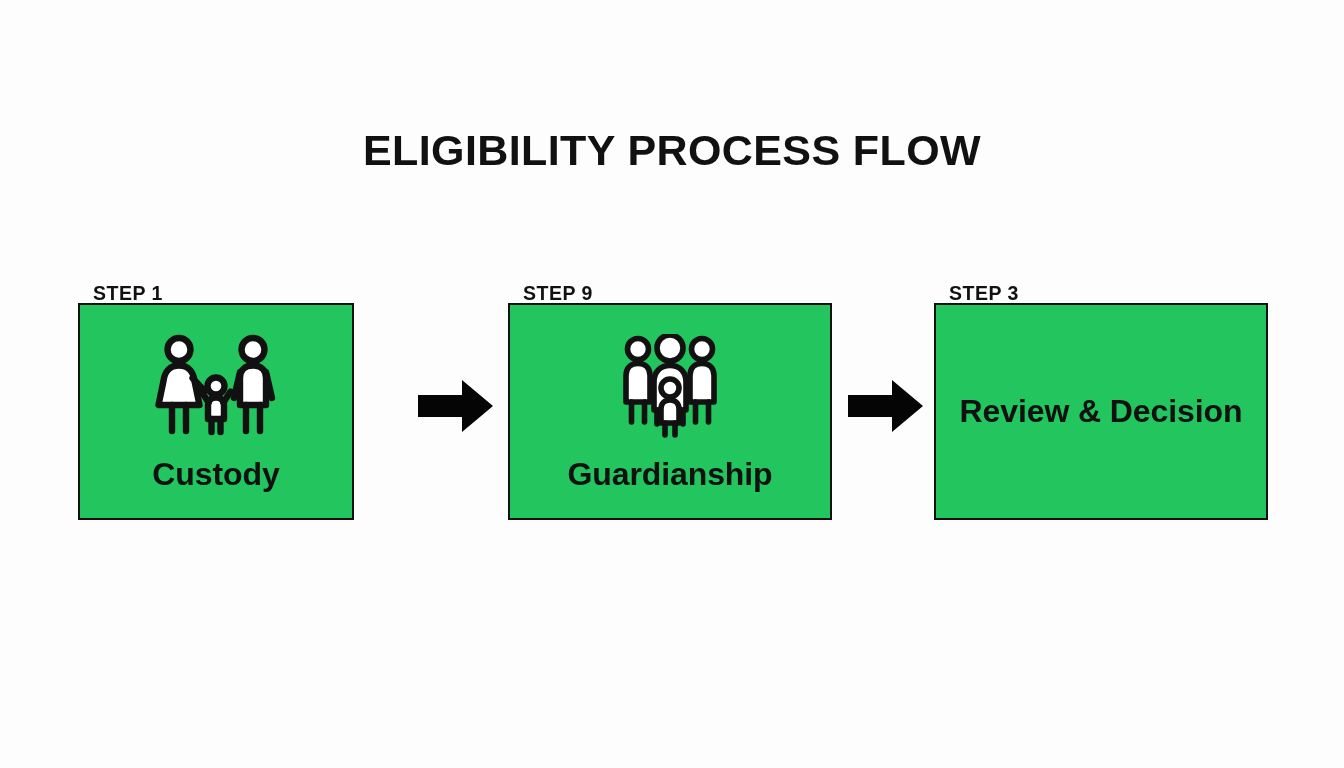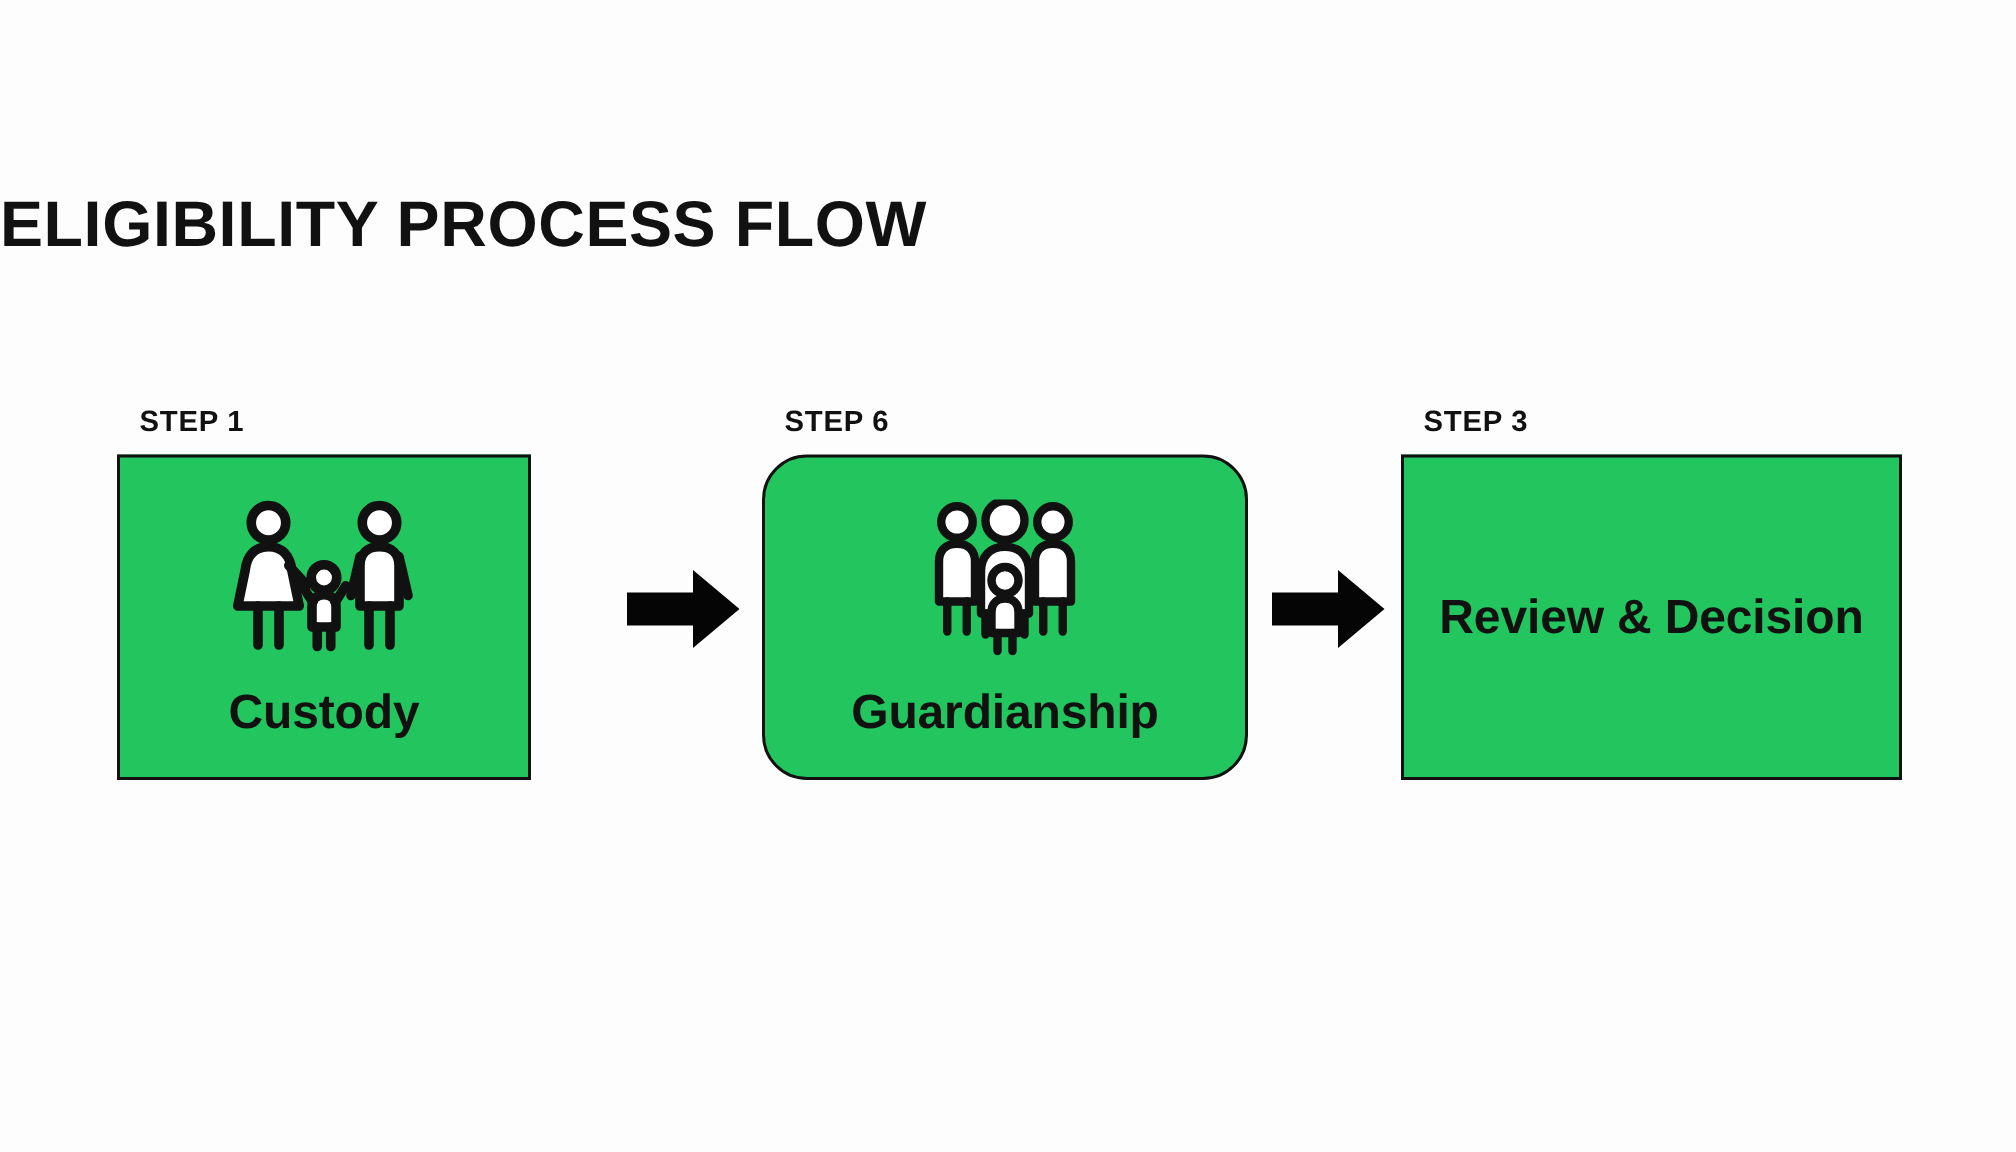--- a/index.html
+++ b/index.html
@@ -21,21 +21,21 @@
     width: 1344px;
     height: 768px;
   }
 
   
   .title {
     position: absolute;
     left: 0;
     top: 128px;
     width: 1344px;
-    text-align: left;
+    text-align: center;
     font-size: 43px;
     font-weight: 700;
     letter-spacing: 0.4px;
     color: #111111;
     line-height: 1.05;
     white-space: nowrap;
   }
 
   
   .flow {
@@ -46,21 +46,21 @@
     height: 768px;
   }
 
   .step {
     position: absolute;
     top: 270px;
   }
   .step-label {
     position: absolute;
     left: 15px;
-    top: 0px;
+    top: 12px;
     font-size: 19.5px;
     font-weight: 700;
     letter-spacing: 0.5px;
     color: #111111;
     white-space: nowrap;
   }
   .step-box {
     position: absolute;
     top: 33px;
     left: 0;
@@ -71,21 +71,21 @@
     display: flex;
     flex-direction: column;
     align-items: center;
     justify-content: center;
   }
 
   
   #step-1 { left: 78px; }
   #step-1 .step-box { width: 276px; }
   #step-2 { left: 508px; }
-  #step-2 .step-box { width: 324px; border-radius: 30px; }
+  #step-2 .step-box { width: 324px; }
   #step-3 { left: 934px; }
   #step-3 .step-box { width: 334px; }
 
   .box-icon {
     display: block;
     margin-bottom: 16px;
   }
   .box-caption {
     font-size: 32px;
     font-weight: 700;
@@ -156,21 +156,21 @@
       </div>
     </div>
 
     <div class="arrow" id="arrow-1">
       <svg width="76" height="56" viewBox="0 0 76 56">
         <path d="M0 17 L44 17 L44 2 L75 28 L44 54 L44 39 L0 39 Z" fill="#050505"></path>
       </svg>
     </div>
 
     <div class="step" id="step-2">
-      <div class="step-label">STEP 6</div>
+      <div class="step-label">STEP 9</div>
       <div class="step-box">
 
         <span class="box-icon">
           <svg width="102" height="104" viewBox="0 0 102 104" fill="none" stroke="#111111" stroke-width="5.6" stroke-linecap="round" stroke-linejoin="round">
 
             <circle cx="19" cy="15" r="10.5" fill="#ffffff"></circle>
             <path d="M19 29.5 C11.5 29.5 7 34 7 41.5 L7 68 L31 68 L31 41.5 C31 34 26.5 29.5 19 29.5 Z" fill="#ffffff"></path>
             <path d="M12.5 68 L12.5 88"></path>
             <path d="M25.5 68 L25.5 88"></path>
 

